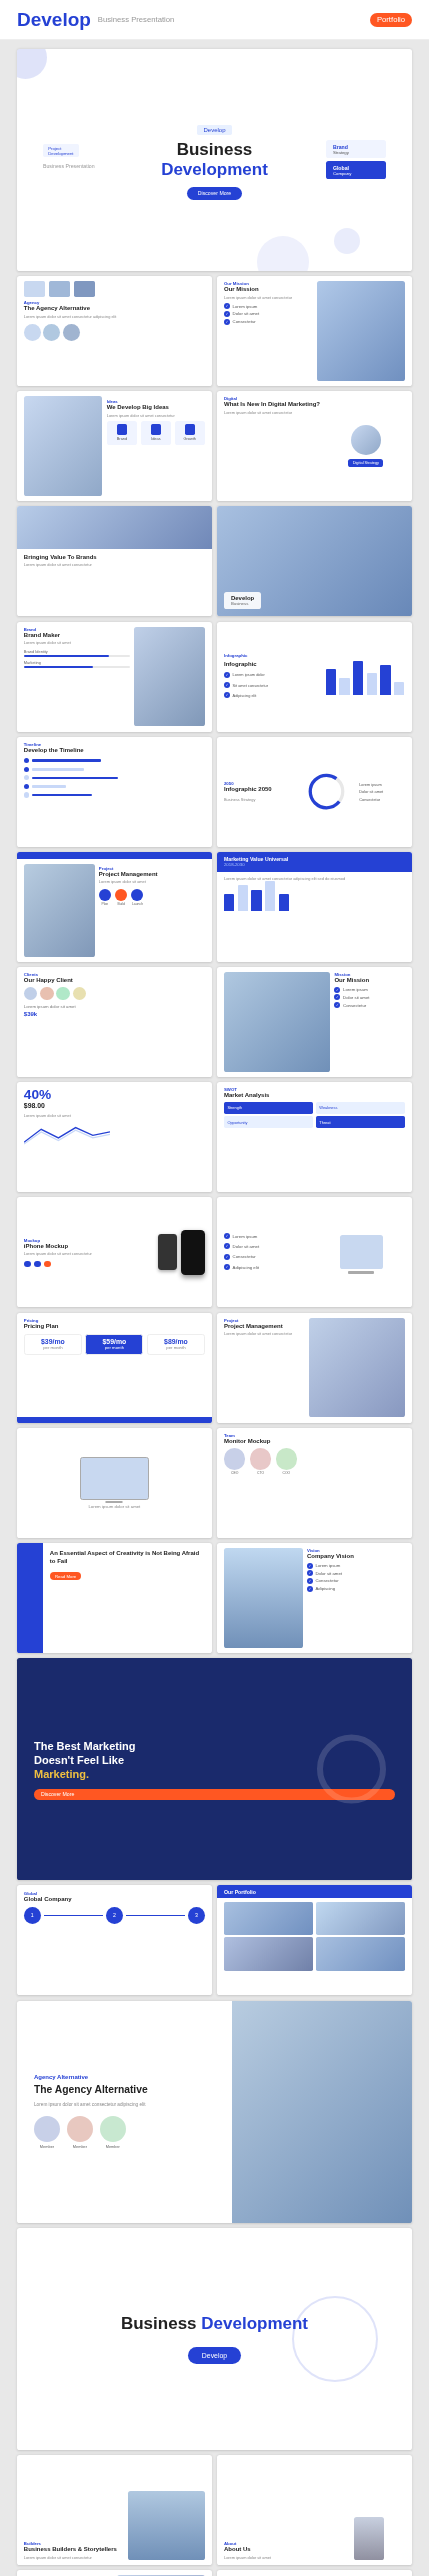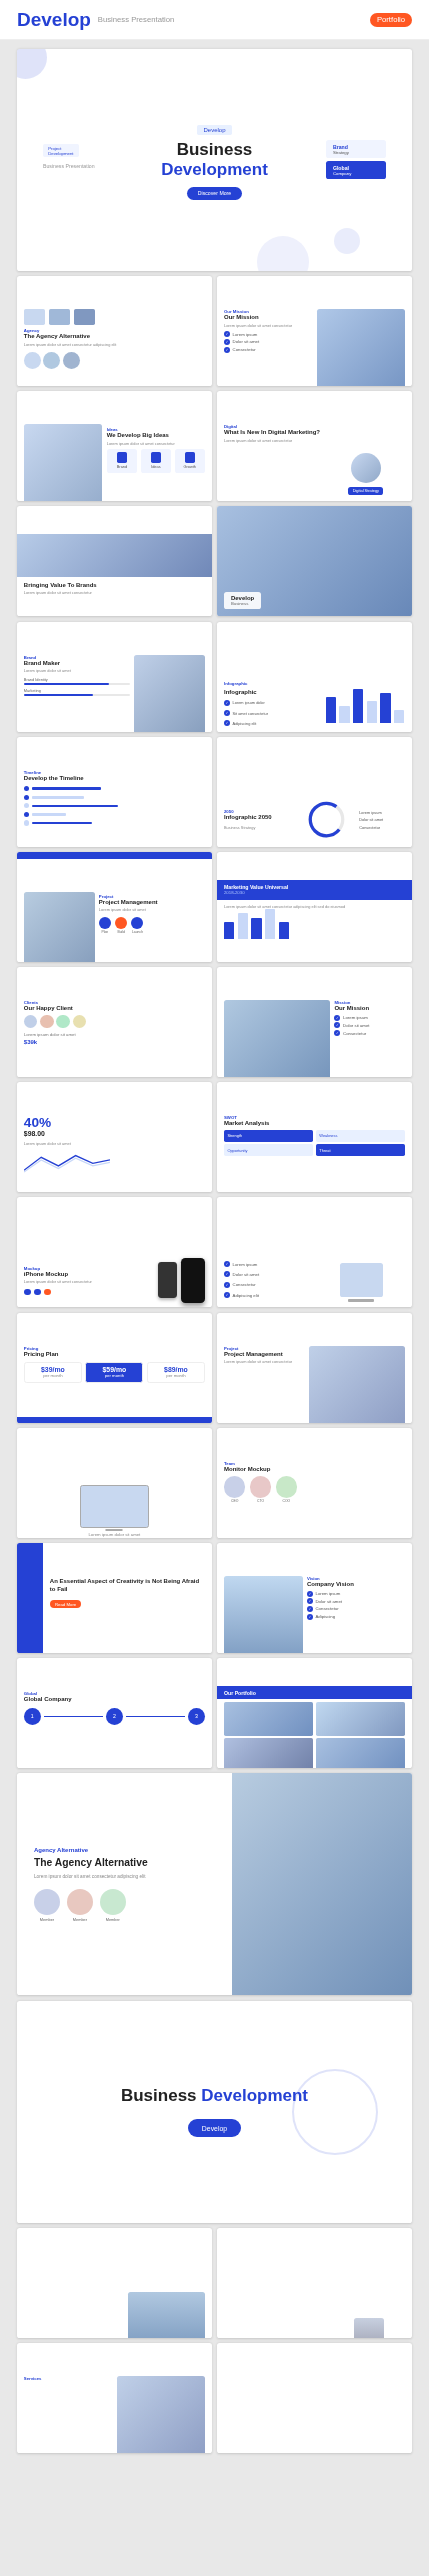--- a/index.html
+++ b/index.html
@@ -73,21 +73,20 @@
     .deco-circle {
       position: absolute;
       border-radius: 50%;
       background: #2541d4;
     }
 
     
     .half-content {
       padding: 5.2px 6.9px;
       height: 100%;
-      margin-top: 28px;
     }
     .half-title {
       font-size: 6px;
       font-weight: bold;
       color: #222;
       margin-bottom: 2.6px;
     }
     .half-subtitle {
       font-size: 4.3px;
       color: #2541d4;
@@ -881,20 +880,33 @@
             <div class="check-item">
                 <div class="check-icon">✓</div>
                 <span>Adipiscing</span>
               </div>
           </div>
         </div>
       </div>
     </div>
   </div>
 
+  <div class="slide-row">
+    <div class="slide slide-wide marketing-slide">
+      <div class="marketing-title">
+        <span>The Best Marketing</span><br>
+        <span>Doesn't Feel Like</span><br>
+        <span class="marketing-highlight">Marketing.</span>
+      </div>
+      <div class="marketing-btn">Discover More</div>
+      <div style="position:absolute;right:26px;top:50%;transform:translateY(-50%);opacity:0.15;">
+        <div style="width:69px;height:69px;border-radius:50%;border:6.9px solid #fff;"></div>
+      </div>
+    </div>
+  </div>
 
   <div class="slide-row">
     <div class="slide slide-half">
       <div class="half-content" style="display:flex;gap:4.3px;">
         <div style="flex:1;">
           <div class="half-subtitle">Global</div>
           <div class="half-title">Global Company</div>
           <div class="step-row">
             <div class="step-circle">1</div>
             <div class="step-line"></div>

